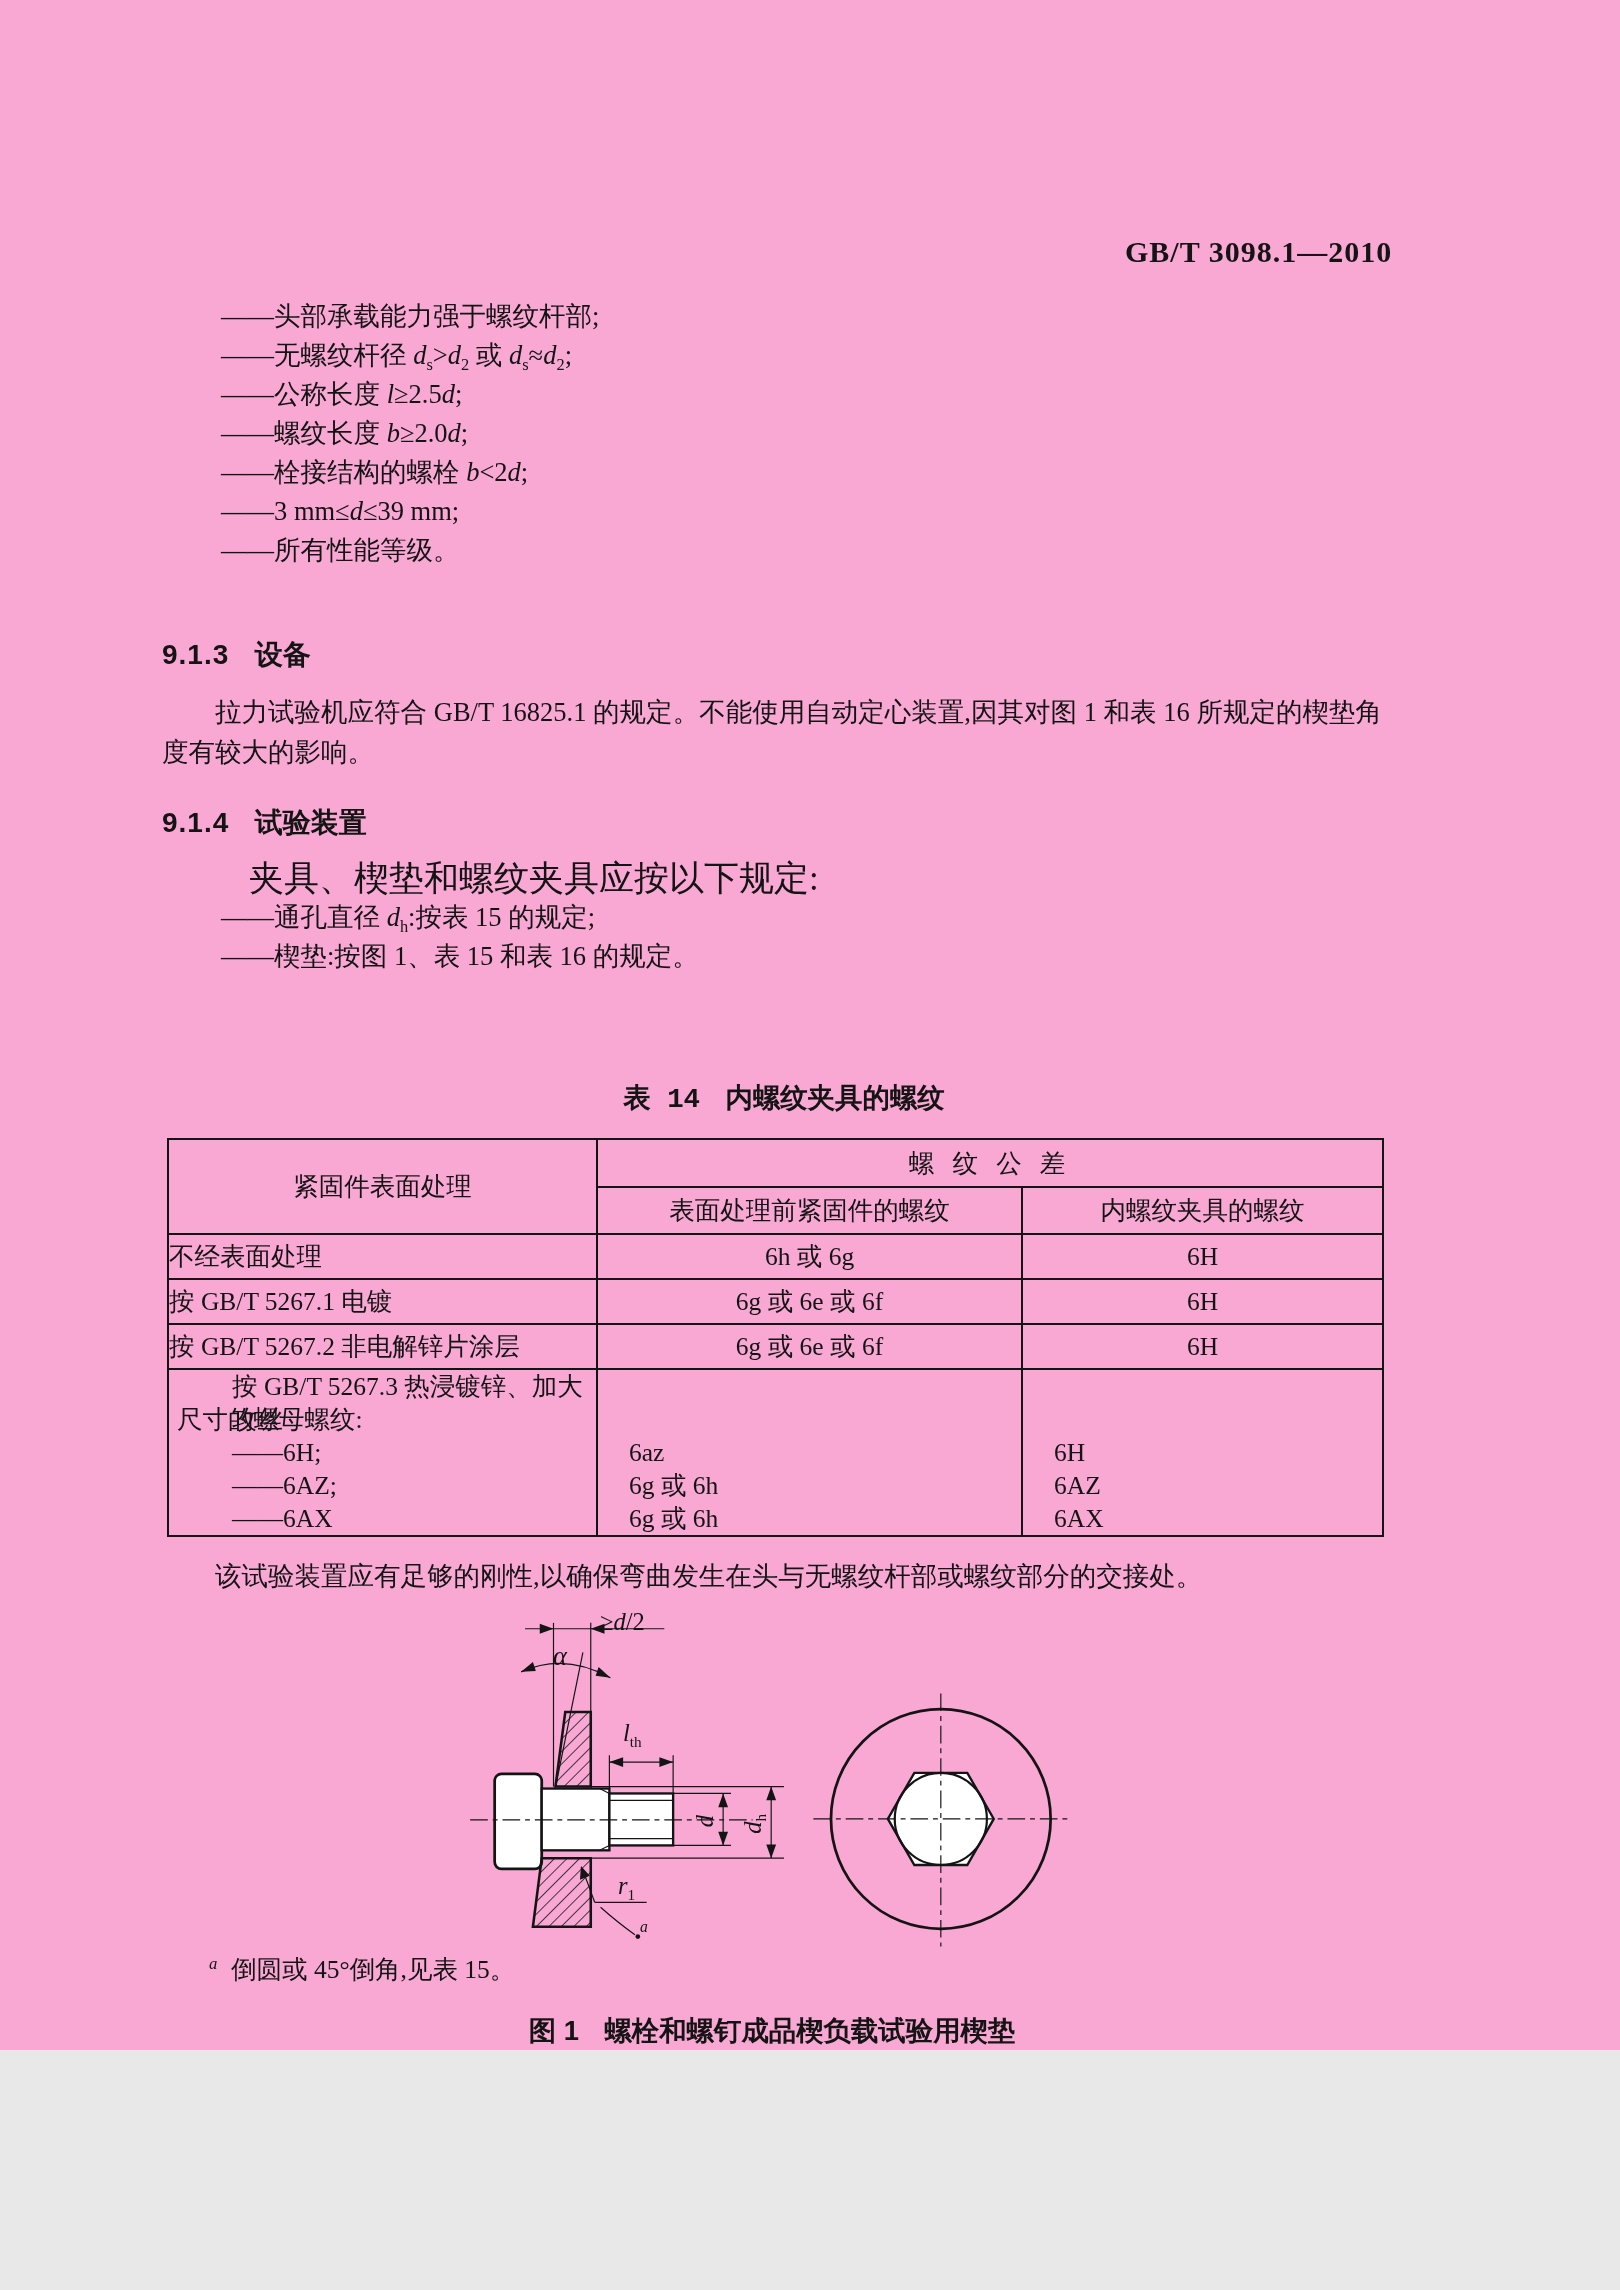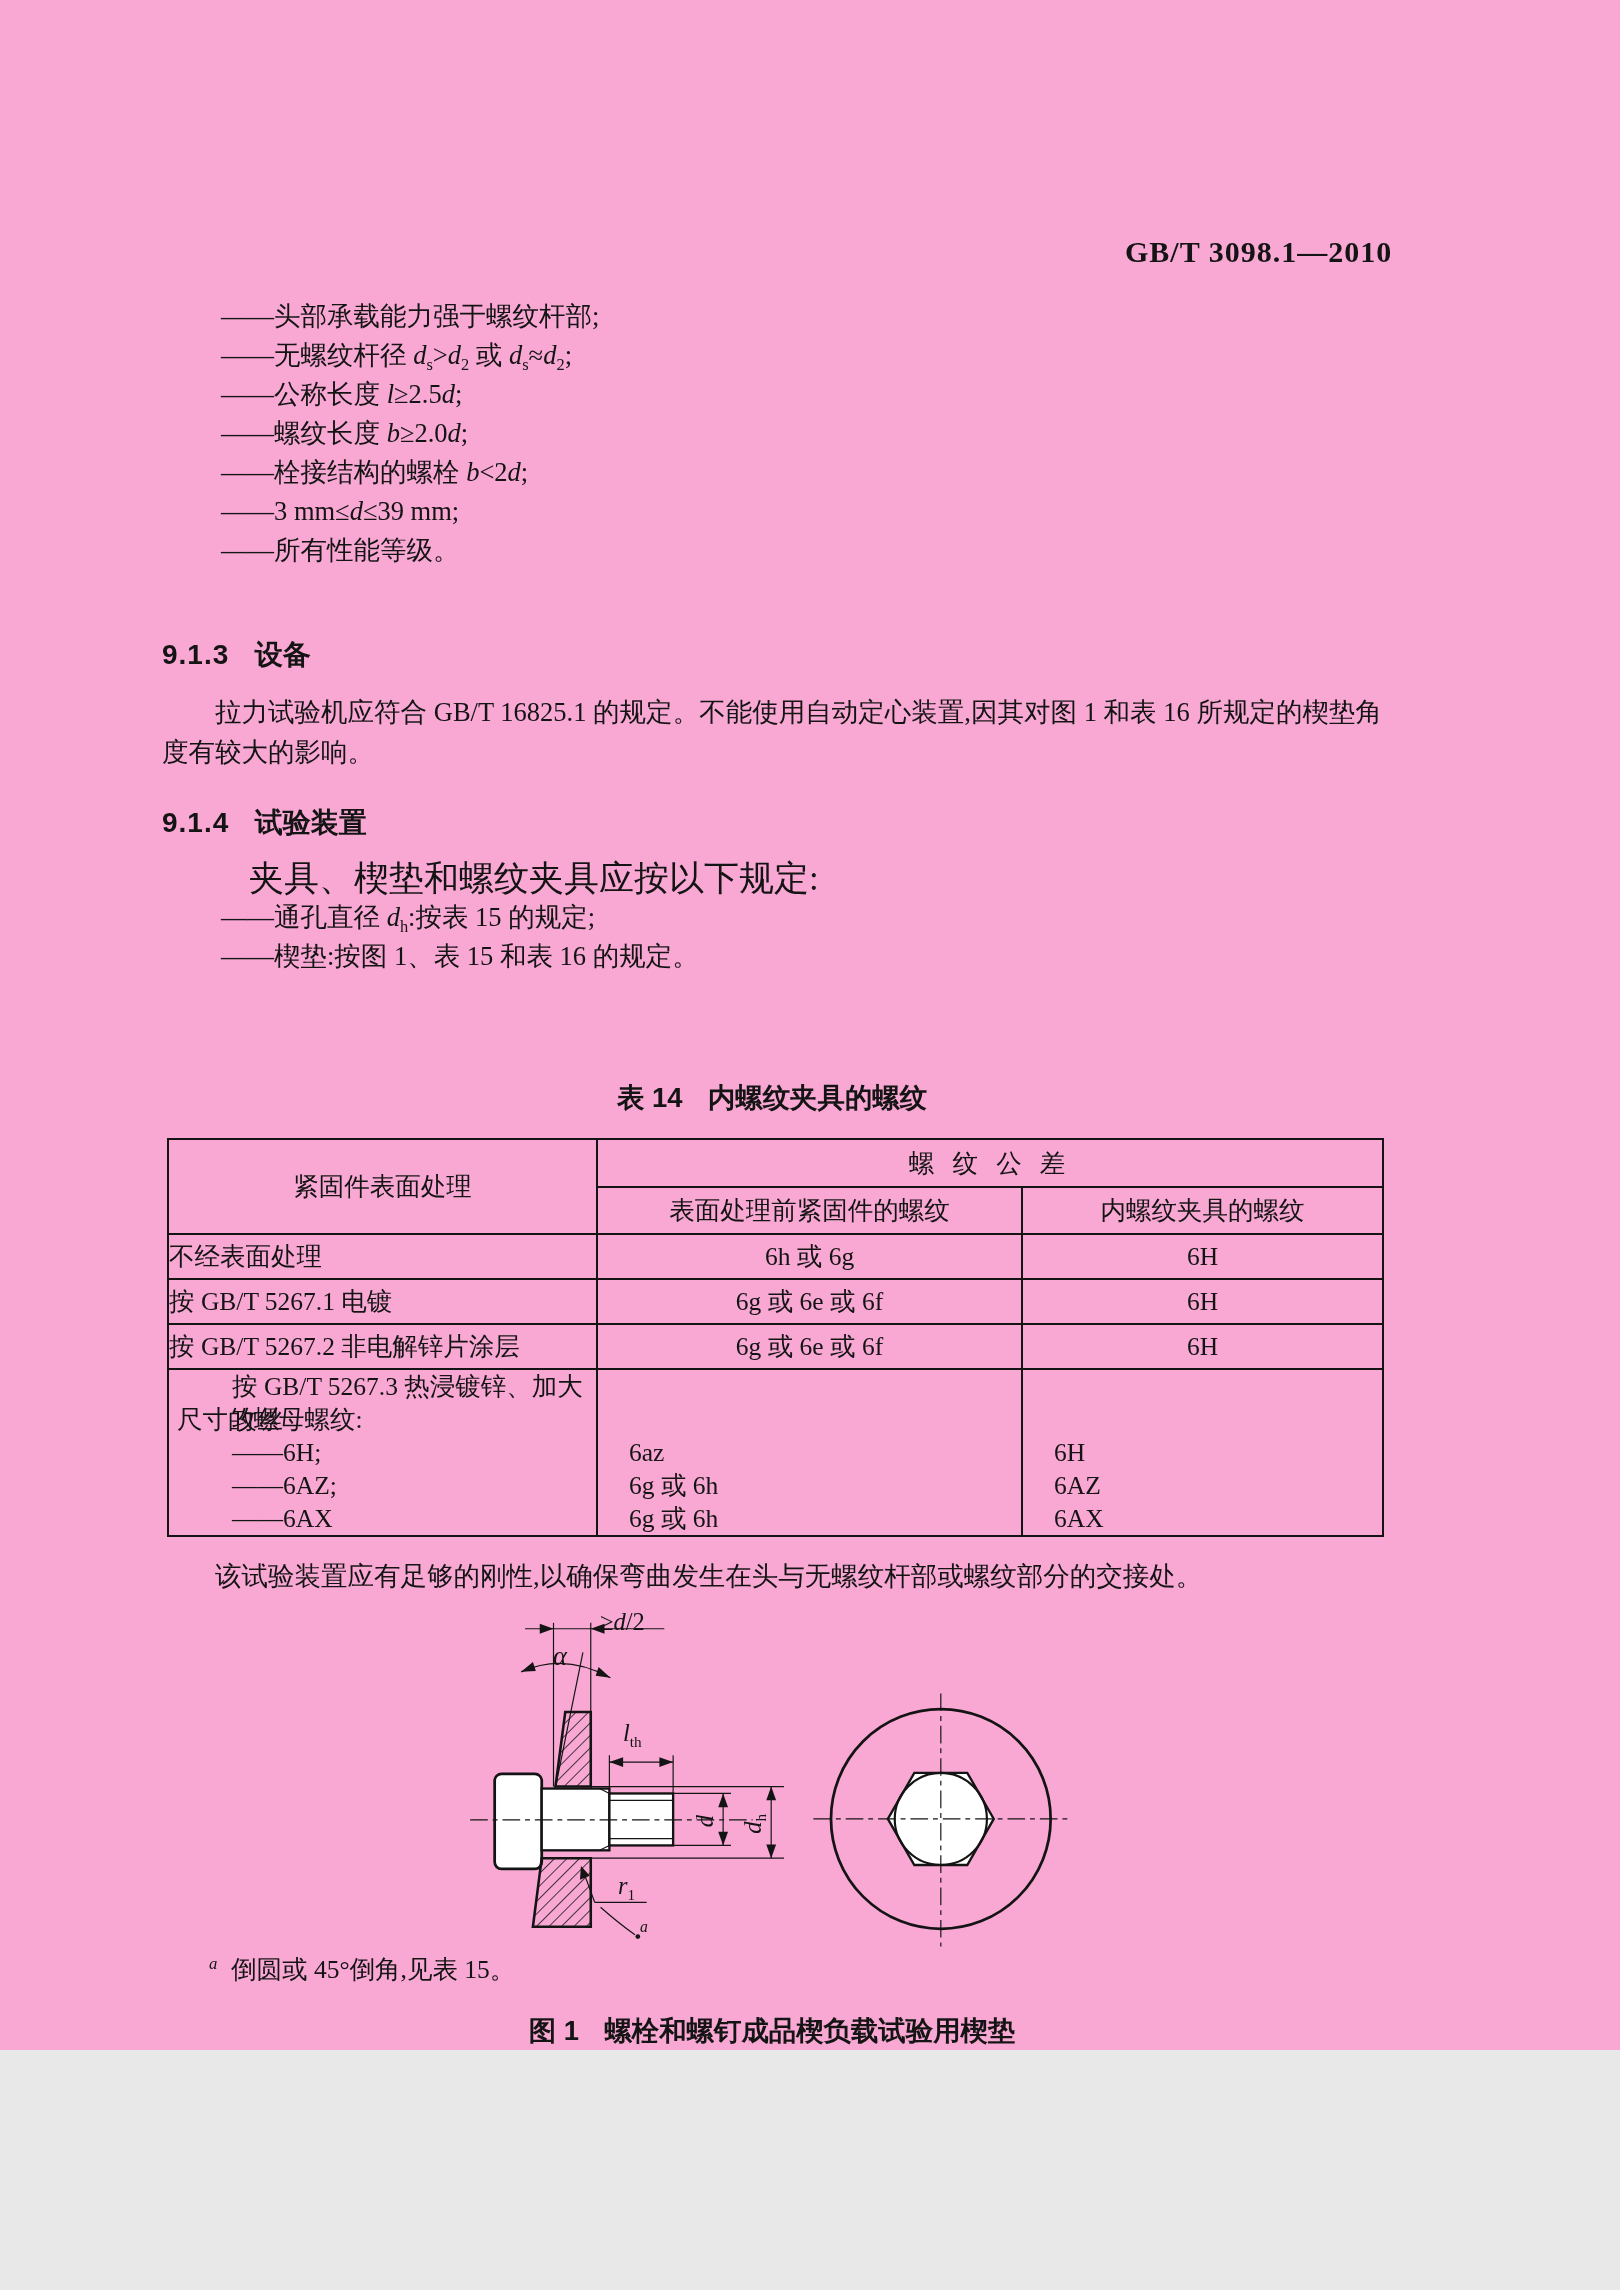--- a/index.html
+++ b/index.html
@@ -104,21 +104,21 @@
     <span class="hnum">9.1.4</span><span>试验装置</span>
   </div>
 
   <div class="abs intro-line" style="left:221px;top:859px;">夹具、楔垫和螺纹夹具应按以下规定:</div>
 
   <div class="abs" style="left:221px;top:898px;">
     <div class="bullet-line">——通孔直径 <i>d</i><sub>h</sub>:按表 15 的规定;</div>
     <div class="bullet-line">——楔垫:按图 1、表 15 和表 16 的规定。</div>
   </div>
 
-  <div class="abs tbl-title" style="left:162px;top:1080px;width:1220px;">
+  <div class="abs tbl-title" style="left:174px;top:1080px;width:1220px;font-family:Liberation Mono, monospace;">
     <span class="tlabel">表 14</span><span>内螺纹夹具的螺纹</span>
   </div>
 
   <table class="t14 abs" style="left:167px;top:1138px;">
     <colgroup>
         <col style="width:429px">
         <col style="width:425px">
         <col style="width:361px">
       </colgroup>
     <tbody>

